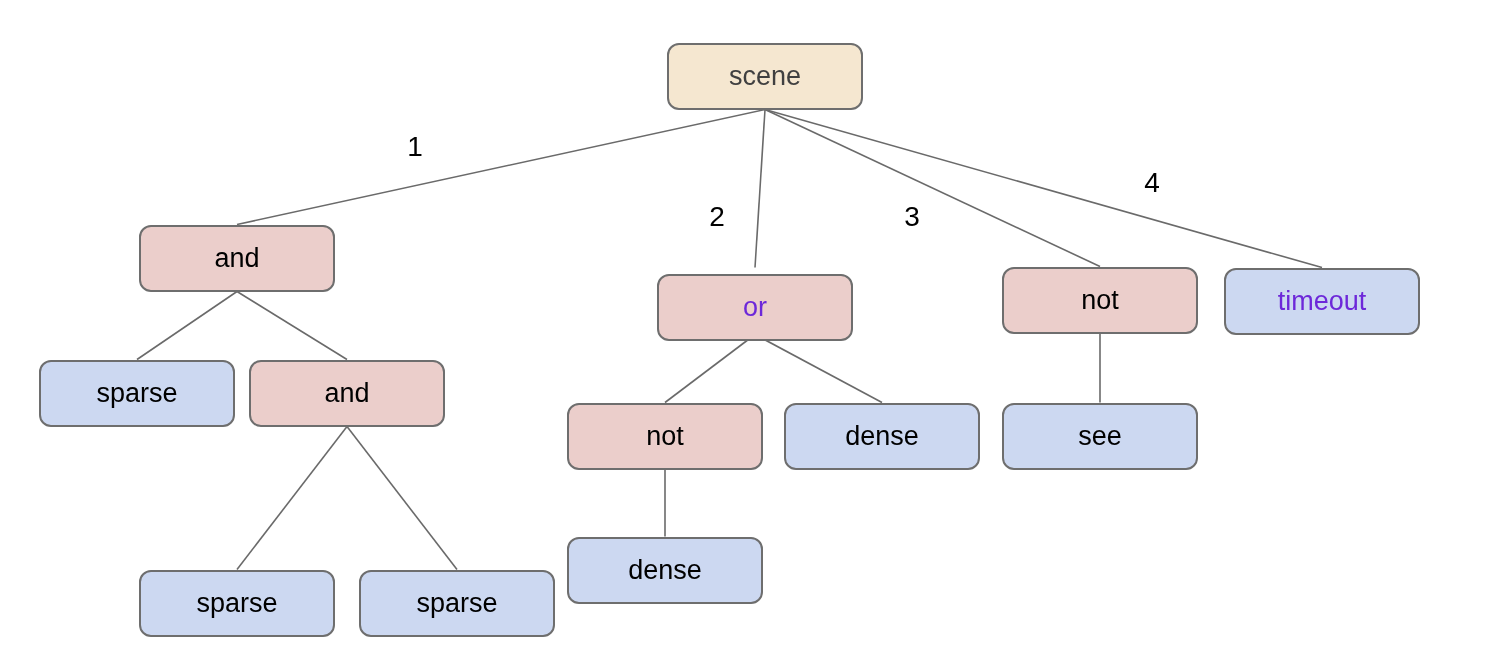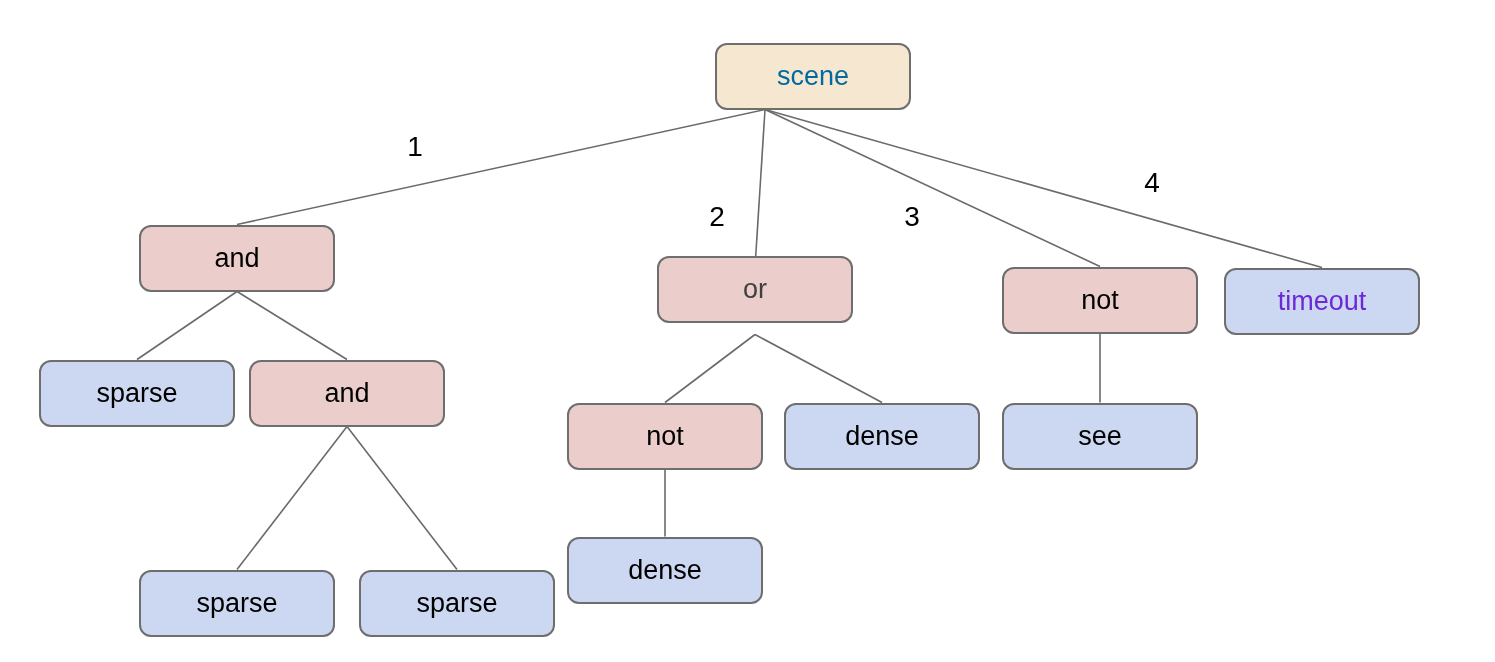--- a/index.html
+++ b/index.html
@@ -66,27 +66,27 @@
       <line x1="755" y1="334.5" x2="665" y2="402.5" stroke="#6a6a6a" stroke-width="1.6"></line>
       <line x1="755" y1="334.5" x2="882" y2="402.5" stroke="#6a6a6a" stroke-width="1.6"></line>
       <line x1="665" y1="469.5" x2="665" y2="536.5" stroke="#6a6a6a" stroke-width="1.6"></line>
       <line x1="1100" y1="333.5" x2="1100" y2="402.5" stroke="#6a6a6a" stroke-width="1.6"></line>
     </svg>
   <div class="node-layer">
       <div class="edge-label" style="left: 415px; top: 147px;">1</div>
       <div class="edge-label" style="left: 717px; top: 217px;">2</div>
       <div class="edge-label" style="left: 912px; top: 217px;">3</div>
       <div class="edge-label" style="left: 1152px; top: 183px;">4</div>
-      <div class="tree-node" style="left: 667px; top: 42.5px; background: rgb(245, 231, 208); border: 2px solid rgb(110, 110, 110); color: #0369a1; margin-left: 48px;">
+      <div class="tree-node" style="left: 667px; top: 42.5px; background: rgb(245, 231, 208); border: 2px solid rgb(110, 110, 110); color: #404040;">
         <span>scene</span>
       </div>
       <div class="tree-node" style="left: 139px; top: 224.5px; background: rgb(235, 206, 203); border: 2px solid rgb(110, 110, 110); color: rgb(0, 0, 0);">
         <span>and</span>
       </div>
-      <div class="tree-node" style="left: 657px; top: 256px; background: rgb(235, 206, 203); border: 2px solid rgb(110, 110, 110); color: #404040;">
+      <div class="tree-node" style="left: 657px; top: 274px; background: rgb(235, 206, 203); border: 2px solid rgb(110, 110, 110); color: #6d28d9;">
         <span>or</span>
       </div>
       <div class="tree-node" style="left: 1002px; top: 266.5px; background: rgb(235, 206, 203); border: 2px solid rgb(110, 110, 110); color: rgb(0, 0, 0);">
         <span>not</span>
       </div>
       <div class="tree-node" style="left: 1224px; top: 267.5px; background: rgb(204, 216, 241); border: 2px solid rgb(110, 110, 110); color: #6d28d9;">
         <span>timeout</span>
       </div>
       <div class="tree-node" style="left: 39px; top: 359.5px; background: rgb(204, 216, 241); border: 2px solid rgb(110, 110, 110); color: rgb(0, 0, 0);">
         <span>sparse</span>

